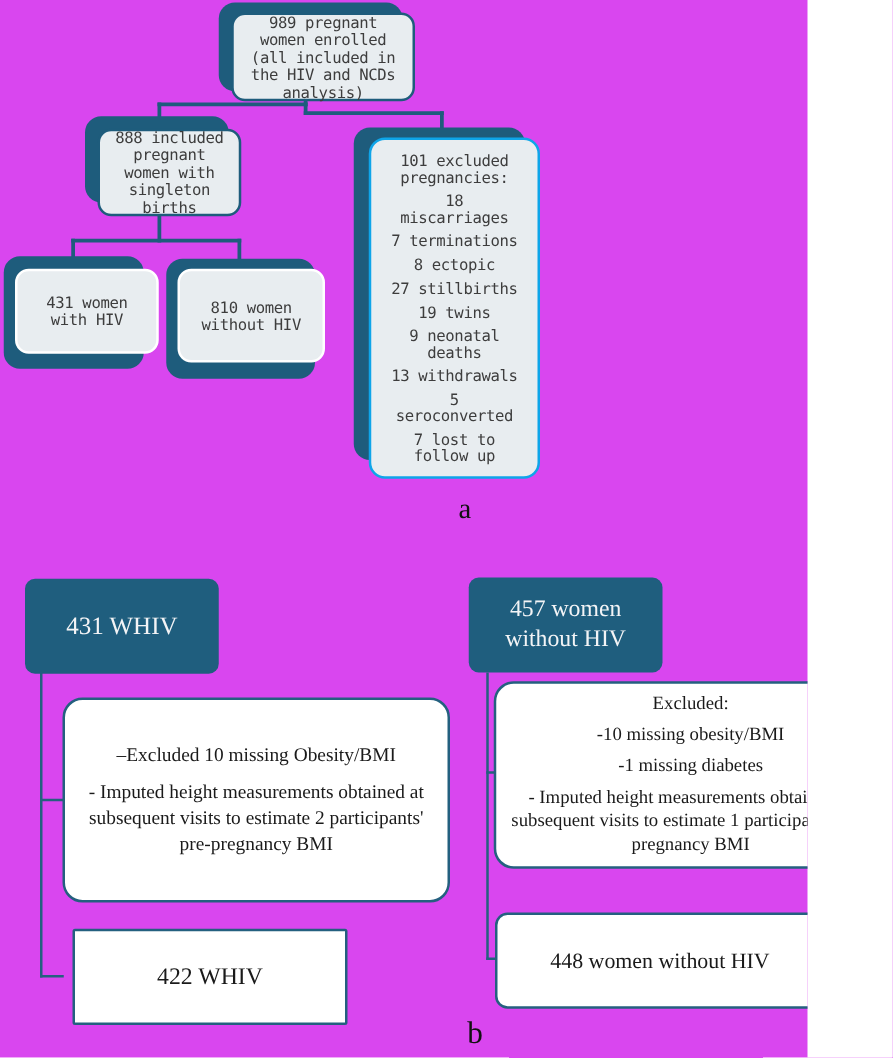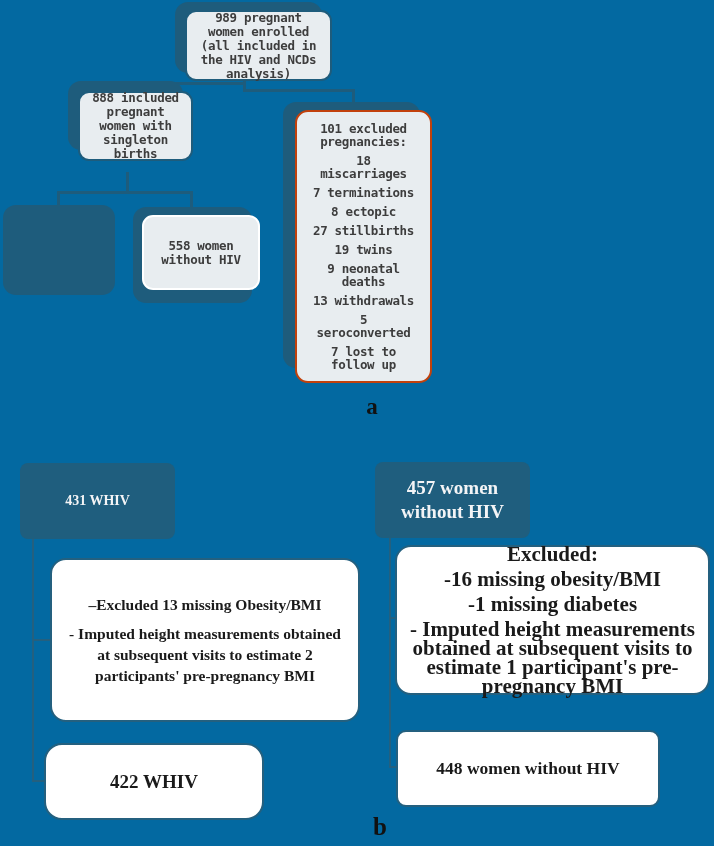--- a/index.html
+++ b/index.html
@@ -1,40 +1,39 @@
 <!DOCTYPE html>
 <html><head>
 <meta charset="utf-8">
 <style>
   * { margin:0; padding:0; box-sizing:border-box; }
   html,body { background:#ffffff; }
   .canvas {
-    position:relative; width:714px; height:846px; background:#0369a1;
+    position:relative; width:646px; height:846px; background:#d946ef;
     overflow:hidden;
     font-family:"DejaVu Sans Mono", monospace;
-    font-weight:bold;
   }
   
   .node { position:absolute; }
   .shadow {
     position:absolute; background:#1e5c7c; border-radius:13px;
   }
   .face {
     position:absolute; background:#e8edf0; border-radius:11px;
     display:flex; align-items:center; justify-content:center;
     text-align:center; color:#3d3d3d;
     font-size:12.5px; line-height:14px; letter-spacing:-0.3px;
   }
   .face.bordered { border:2px solid #1e5c7c; }
   .face.white-edge { border:2px solid #ffffff; }
   .prelines { white-space:pre-line; }
   
   .excl-face {
     position:absolute; background:#e8edf0; border-radius:13px;
-    border:2px solid #c2410c; color:#3d3d3d;
+    border:2px solid #0ea5e9; color:#3d3d3d;
     font-size:12.5px; line-height:13px; letter-spacing:-0.3px;
     display:flex; flex-direction:column; align-items:center; justify-content:center;
     text-align:center; padding:8px 2px;
   }
   .excl-face .para { white-space:pre-line; margin:3px 0; }
   
   .ln { position:absolute; background:#1e5c7c; }
   
   #ca-stub   { left:243px; top:79px;  width:3px;   height:6px; }
   #ca-hleft  { left:126px; top:82px;  width:120px; height:3px; }
@@ -51,21 +50,21 @@
   #cl-v  { left:32px;  top:538px; width:2px;  height:244px; }
   #cl-h1 { left:32px;  top:639px; width:19px; height:2px; }
   #cl-h2 { left:32px;  top:780px; width:19px; height:2px; }
   #cr-v  { left:389px; top:538px; width:2px;  height:230px; }
   #cr-h1 { left:389px; top:617px; width:8px;  height:2px; }
   #cr-h2 { left:389px; top:766px; width:9px;  height:2px; }
   
   #n989  { left:175px; top:2px;   width:157px; height:79px; }
   #n989  .shadow { left:0; top:0;   width:147px; height:71px; }
   #n989  .face   { left:10px; top:8px; width:147px; height:71px; }
-  #n888  { left:68px;  top:81px;  width:125px; height:80px; }
+  #n888  { left:68px;  top:93px;  width:125px; height:80px; }
   #n888  .shadow { left:0; top:0;   width:115px; height:69px; }
   #n888  .face   { left:10px; top:10px; width:115px; height:70px; }
   #n431  { left:3px;   top:205px; width:124px; height:90px; }
   #n431  .shadow { left:0; top:0;   width:112px; height:90px; }
   #n431  .face   { left:9px; top:10px; width:115px; height:68px; }
   #n457  { left:133px; top:207px; width:127px; height:96px; }
   #n457  .shadow { left:0; top:0;   width:119px; height:96px; }
   #n457  .face   { left:9px; top:8px; width:118px; height:75px; }
   #n101  { left:283px; top:102px; width:149px; height:281px; }
   #n101  .shadow { left:0; top:0;   width:137px; height:266px; }
@@ -75,35 +74,35 @@
     position:absolute; font-family:"Liberation Serif", serif;
     color:#111; text-align:center; width:40px;
   }
   #label-a { left:352px; top:394px; font-size:23px; }
   #label-b { left:360px; top:813px; font-size:25px; }
   
   .hdr {
     position:absolute; background:#1f5e7e; border-radius:8px;
     color:#f3f4f6; font-family:"Liberation Serif", serif;
     display:flex; align-items:center; justify-content:center;
-    text-align:center; font-size:14px; line-height:24px; padding:4px 14px;
+    text-align:center; font-size:20px; line-height:24px; padding:4px 14px;
   }
   #hdr-left  { left:20px;  top:463px; width:155px; height:76px; }
   #hdr-right { left:375px; top:462px; width:155px; height:76px; font-size:19px; }
   .bbox {
     position:absolute; background:#ffffff; border:2px solid #24607f;
     font-family:"Liberation Serif", serif; color:#1a1a1a;
     display:flex; flex-direction:column; align-items:center; justify-content:center;
     text-align:center;
   }
   #detail-left  { left:50px;  top:558px; width:310px; height:164px; border-radius:16px; padding:6px 12px; font-size:15.5px; line-height:21px; }
   #detail-left .note { margin:4px 0; }
-  #detail-right { left:395px; top:545px; width:315px; height:150px; border-radius:16px; padding:4px 8px;  font-size:21px;   line-height:19px; }
+  #detail-right { left:395px; top:545px; width:315px; height:150px; border-radius:16px; padding:4px 8px;  font-size:15px;   line-height:19px; }
   #detail-right .note { margin:3px 0; }
-  #result-left  { left:44px;  top:743px; width:220px; height:77px; border-radius:18px; font-size:19px; }
+  #result-left  { left:58px;  top:743px; width:220px; height:77px; border-radius:2px; font-size:19px; }
   #result-right { left:396px; top:730px; width:264px; height:77px; border-radius:10px; font-size:17.5px; }
 </style>
 </head>
 <body>
 
 <div class="canvas">
 
   <div>
 
     <div class="ln" id="ca-stub"></div>
@@ -130,25 +129,27 @@
       <div class="shadow"></div>
       <div class="face bordered prelines">888 included
 pregnant
 women with
 singleton
 births</div>
     </div>
 
     <div class="node" id="n431">
       <div class="shadow"></div>
+      <div class="face white-edge prelines">431 women
+with HIV</div>
     </div>
 
     <div class="node" id="n457">
       <div class="shadow"></div>
-      <div class="face white-edge prelines">558 women
+      <div class="face white-edge prelines">810 women
 without HIV</div>
     </div>
 
     <div class="node" id="n101">
       <div class="shadow"></div>
       <div class="excl-face">
         <div class="para">101 excluded
 pregnancies:</div>
         <div class="para">18
 miscarriages</div>
@@ -175,27 +176,27 @@
     <div class="lnb" id="cl-h1"></div>
     <div class="lnb" id="cl-h2"></div>
     <div class="lnb" id="cr-v"></div>
     <div class="lnb" id="cr-h1"></div>
     <div class="lnb" id="cr-h2"></div>
 
     <div class="hdr" id="hdr-left">431 WHIV</div>
     <div class="hdr" id="hdr-right">457 women without HIV</div>
 
     <div class="bbox" id="detail-left">
-      <div class="note">–Excluded 13 missing Obesity/BMI</div>
+      <div class="note">–Excluded 10 missing Obesity/BMI</div>
       <div class="note">- Imputed height measurements obtained at subsequent visits to estimate 2 participants' pre-pregnancy BMI</div>
     </div>
 
     <div class="bbox" id="detail-right">
       <div class="note">Excluded:</div>
-      <div class="note">-16 missing obesity/BMI</div>
+      <div class="note">-10 missing obesity/BMI</div>
       <div class="note">-1 missing diabetes</div>
       <div class="note">- Imputed height measurements obtained at subsequent visits to estimate 1 participant's pre-pregnancy BMI</div>
     </div>
 
     <div class="bbox" id="result-left">422 WHIV</div>
     <div class="bbox" id="result-right">448 women without HIV</div>
 
     <div class="fig-label" id="label-b">b</div>
   </div>
 

